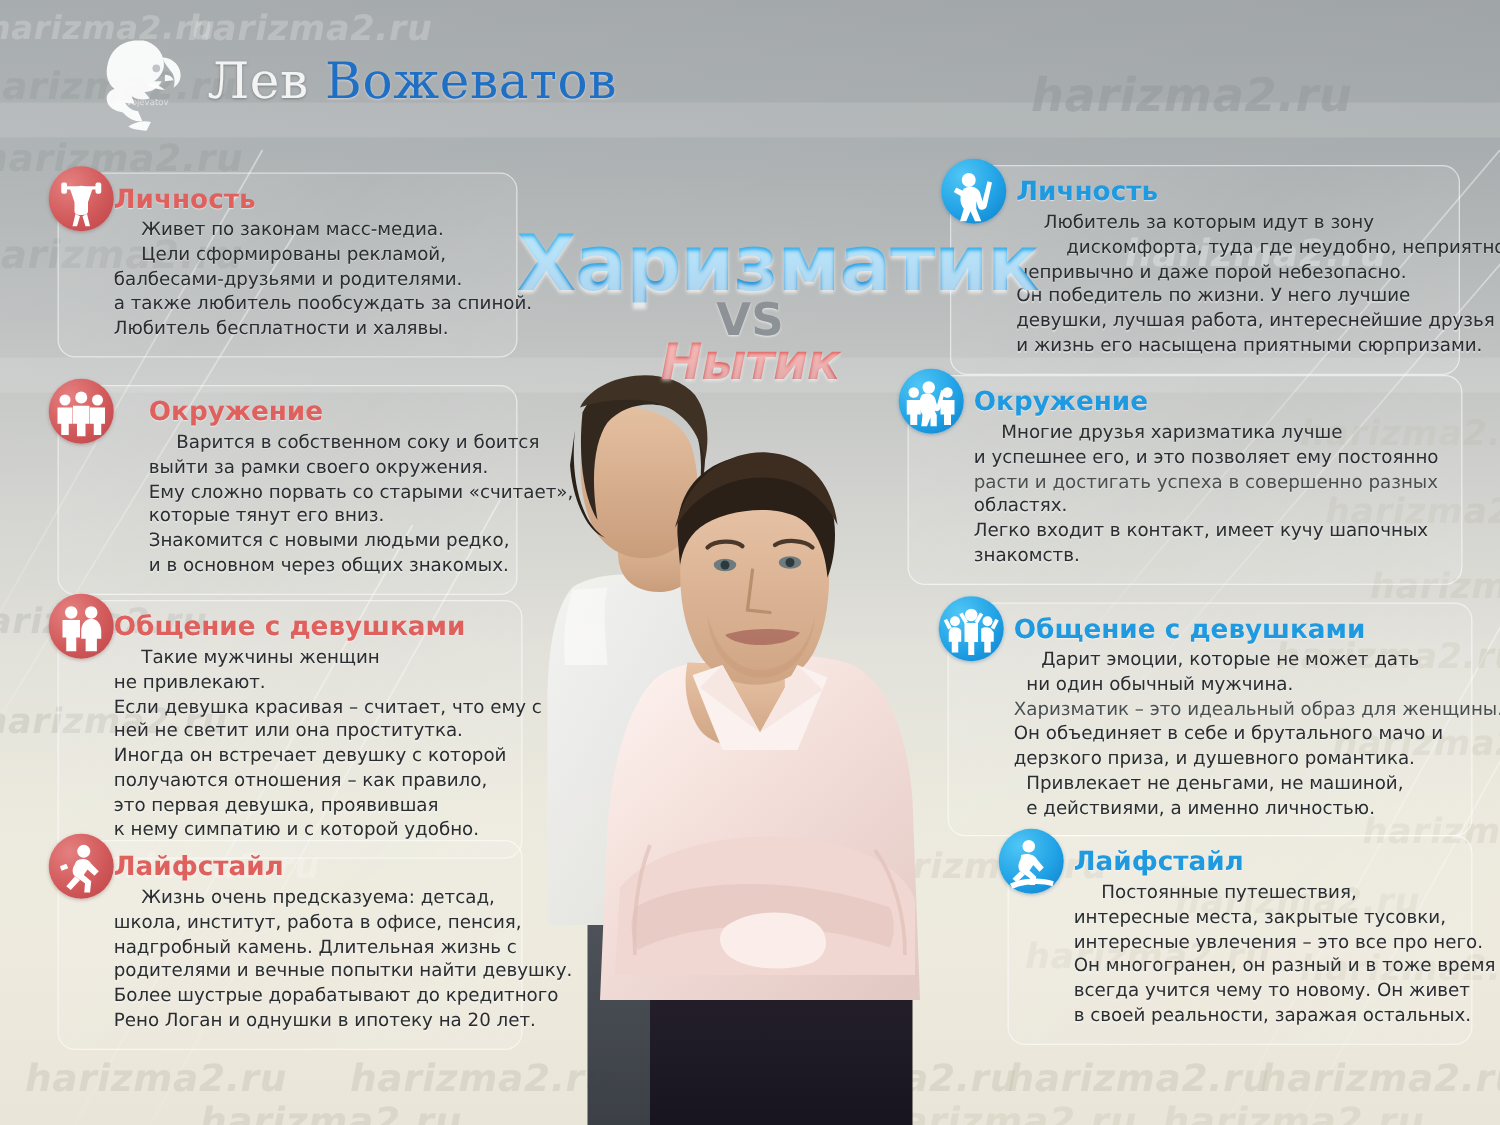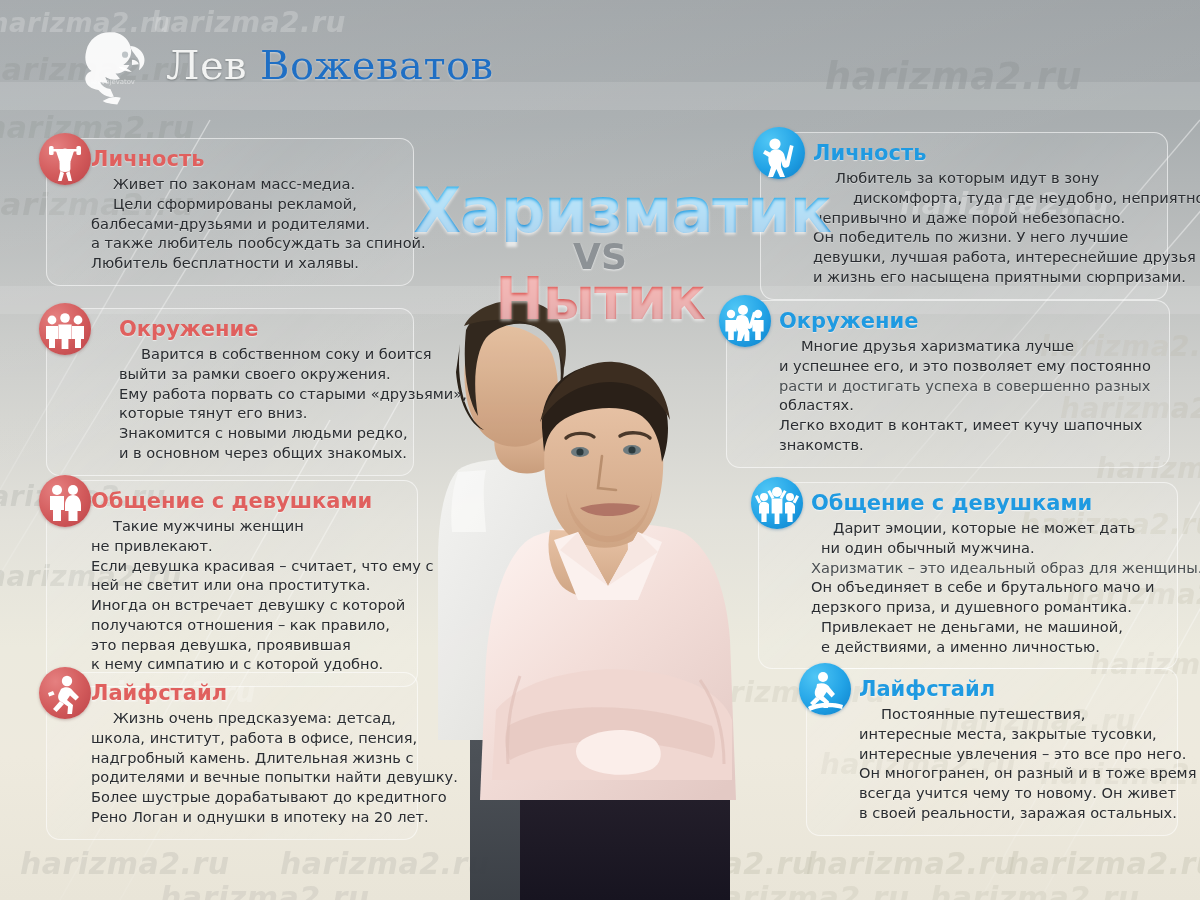--- a/index.html
+++ b/index.html
@@ -35,24 +35,24 @@
              letter-spacing:0.5px; }
 
   
   .center-title { position:absolute; left:0; right:0; top:180px; text-align:center; z-index:26; pointer-events:none; }
   .t-blue { font-size:62px; font-weight:bold; letter-spacing:-1px;
             background:linear-gradient(to bottom,#3ab9f0 0%,#2fa7e8 45%,#0f7fce 100%);
             -webkit-background-clip:text; background-clip:text; color:transparent;
             text-shadow:0 2px 3px rgba(255,255,255,0.65); line-height:1;margin-left:44px; }
   .t-vs { font-size:36px; font-weight:bold; color:#8d9296; line-height:1.05; margin-top:-4px;
           text-shadow:0 1px 2px rgba(255,255,255,0.7); }
-  .t-red { font-size:58px; font-weight:bold; letter-spacing:-1px; line-height:1; margin-top:-6px;
+  .t-red { font-size:40px; font-weight:bold; letter-spacing:-1px; line-height:1; margin-top:-6px;
            background:linear-gradient(to bottom,#e86b66 0%,#dd5a57 45%,#b83f42 100%);
            -webkit-background-clip:text; background-clip:text; color:transparent;
-           text-shadow:0 2px 3px rgba(255,255,255,0.55); }
+           text-shadow:0 2px 3px rgba(255,255,255,0.55);font-style:italic; }
 
   
   .people { position:absolute; left:400px; bottom:0; width:400px; height:660px; z-index:20; }
 
   
   .card { position:absolute; z-index:25;
           border:1px solid rgba(255,255,255,0.55);
           border-radius:14px;
           background:linear-gradient(135deg, rgba(255,255,255,0.16) 0%, rgba(255,255,255,0.05) 50%, rgba(255,255,255,0.12) 100%);
   }
@@ -290,21 +290,21 @@
       <path d="M19.4 21.5 L32.6 21.5 L32.6 36 L29.4 36 L29.4 46 L22.6 46 L22.6 36 L19.4 36 Z"></path>
       <path d="M33 23 L45 23 L45 36 L42 36 L42 45 L36 45 L36 36 L33 36 Z"></path>
     </g>
       </svg>
   </div>
   <div class="card-inner">
     <div class="card-head-wrap"><span class="card-head red">Окружение</span></div>
     <div class="card-body">
       <div class="ln ind">Варится в собственном соку и боится</div>
       <div class="ln">выйти за рамки своего окружения.</div>
-      <div class="ln">Ему работа порвать со старыми «друзьями»,</div>
+      <div class="ln">Ему сложно порвать со старыми «считает»,</div>
       <div class="ln">которые тянут его вниз.</div>
       <div class="ln">Знакомится с новыми людьми редко,</div>
       <div class="ln">и в основном через общих знакомых.</div>
     </div>
   </div>
 </div>
 
 <div class="card left" id="card-l3">
   <div class="card-icon red">
     <svg viewBox="0 0 52 52">

